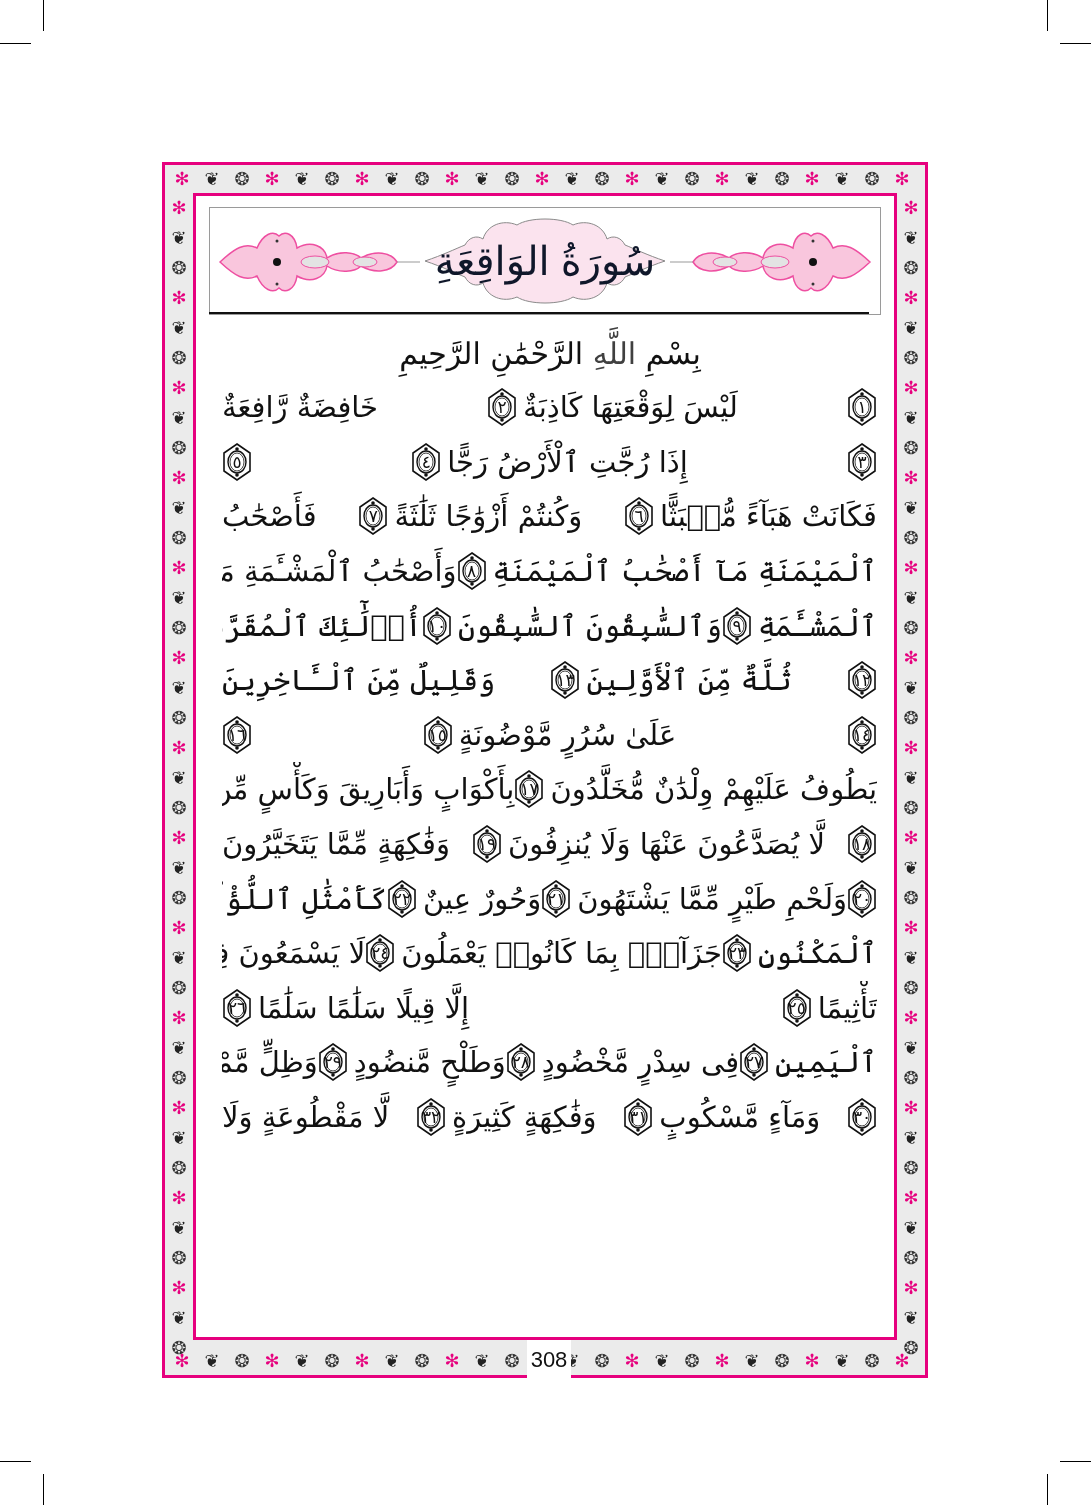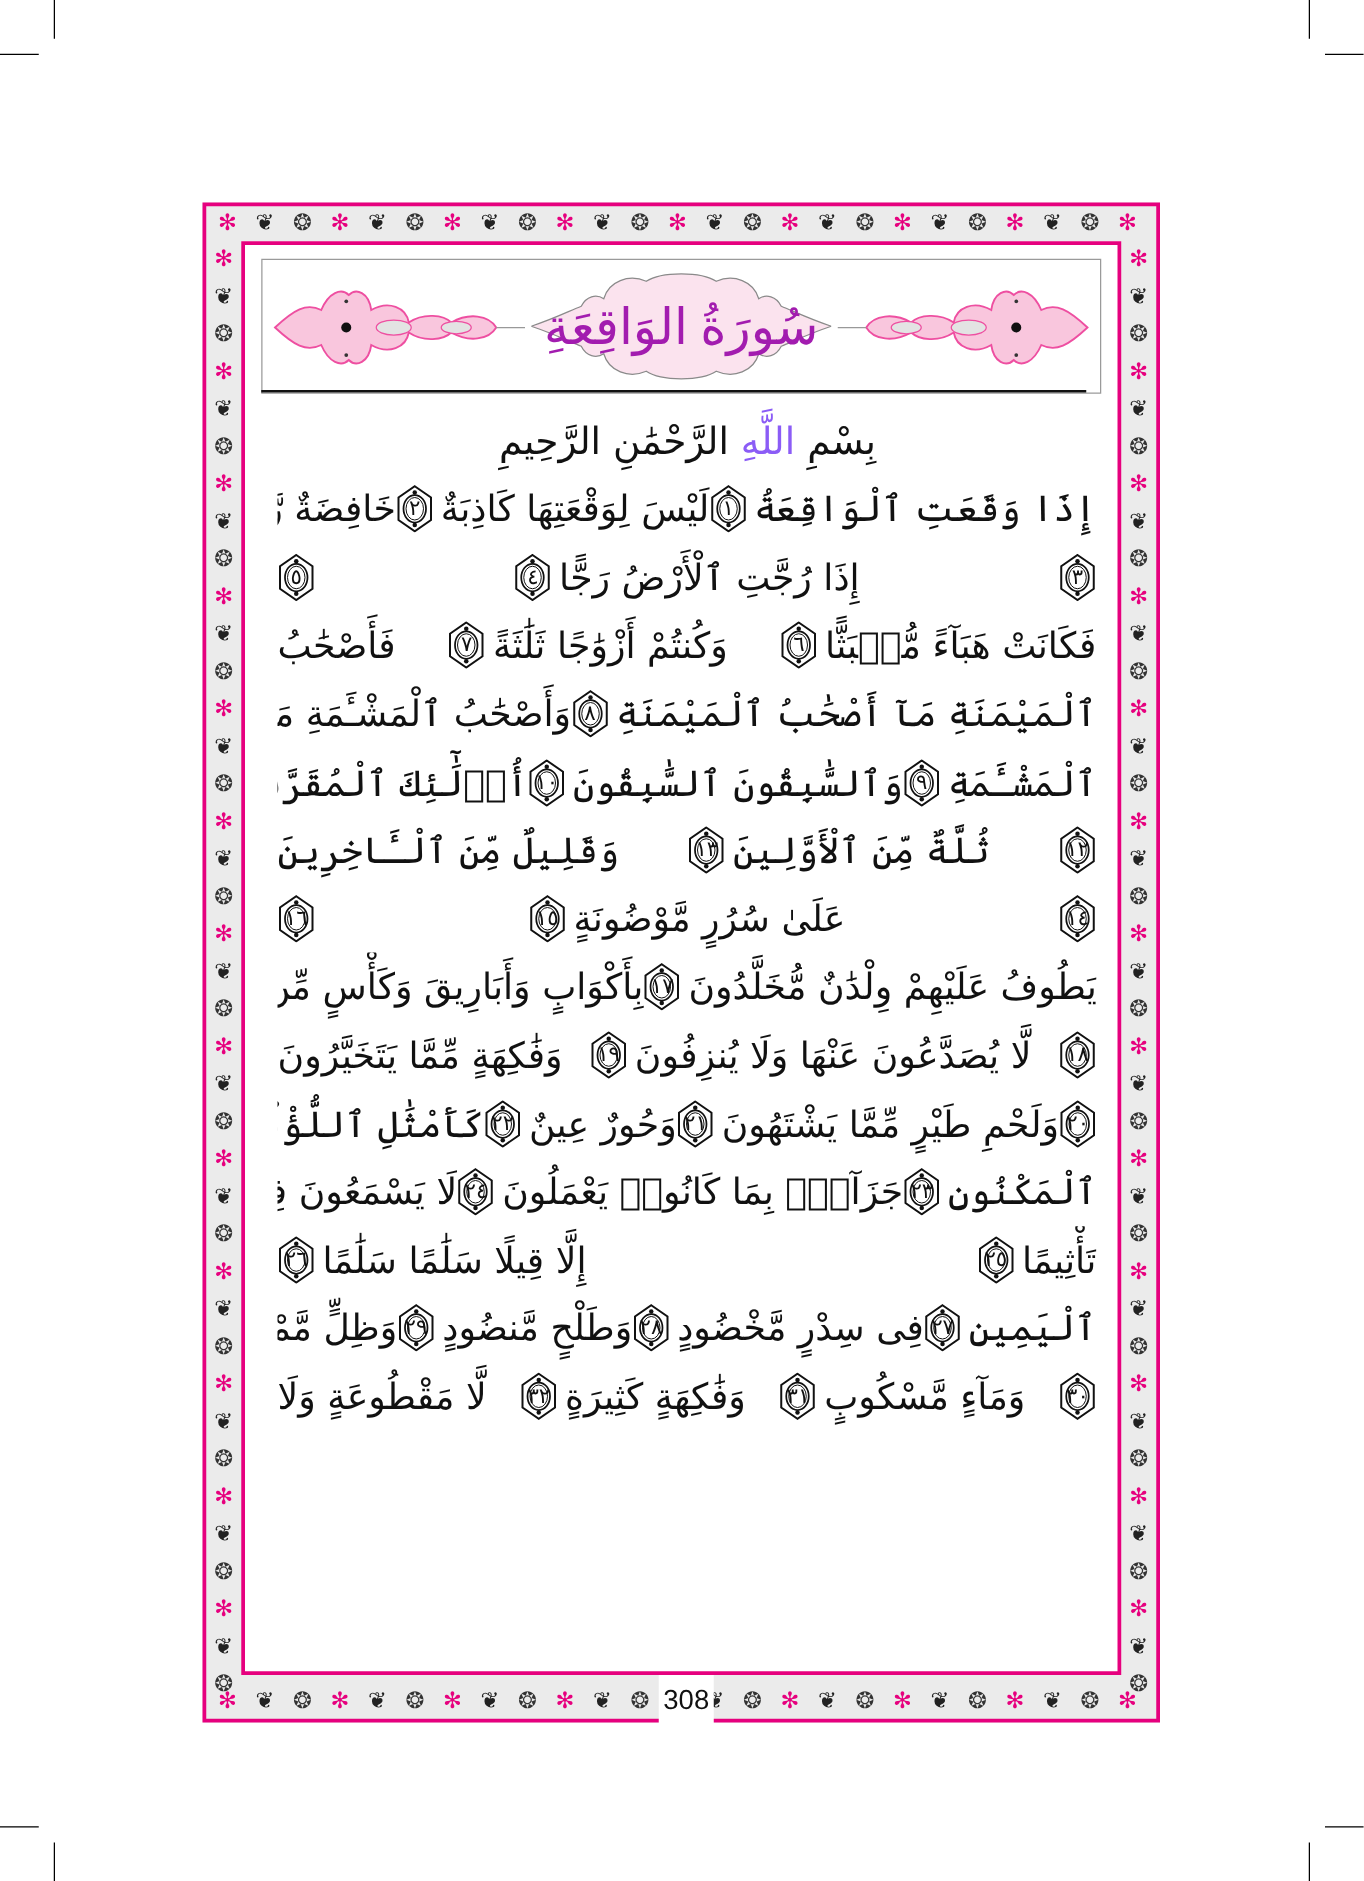--- a/index.html
+++ b/index.html
@@ -9,24 +9,24 @@
   .frame-band { position:absolute; inset:0; overflow:hidden; }
   .frame-inner { position:absolute; left:193px; top:193px; width:704px; height:1147px; box-sizing:border-box; border:3px solid #e6007e; background:#ffffff; }
   .orn-row { position:absolute; display:flex; gap:0; }
   .orn { width:30px; height:26px; display:flex; align-items:center; justify-content:center; font-size:18px; line-height:1; }
   .orn.pink { color:#e6007e; }
   .orn.black { color:#222; }
   .orn.circle { color:#333; }
   .header-box { position:absolute; left:209px; top:207px; width:672px; height:108px; box-sizing:border-box; border:1px solid #9a9a9a; background:#fff; }
   .header-rule { position:absolute; left:209px; top:312px; width:660px; height:2px; background:#111; }
   .cartouche { position:absolute; left:425px; top:215px; width:240px; height:92px; }
-  .surah-title { position:absolute; left:425px; top:226px; width:240px; height:70px; display:flex; align-items:center; justify-content:center; font-family:Liberation Serif, serif; font-size:40px; color:#a21caf; direction:rtl; }
+  .surah-title { position:absolute; left:425px; top:226px; width:240px; height:70px; display:flex; align-items:center; justify-content:center; font-family:Liberation Sans, sans-serif; font-size:40px; color:#0f172a; direction:rtl; }
   .side-orn { position:absolute; top:228px; width:205px; height:68px; }
   .basmala { position:absolute; left:300px; top:328px; width:500px; height:50px; display:flex; align-items:center; justify-content:center; direction:rtl; font-family:"DejaVu Serif", serif; font-size:30px; color:#111; }
-  .basmala .allah { color:#8b5cf6; }
+  .basmala .allah { color:#404040; }
   .text-lines { position:absolute; left:222px; top:380px; width:655px; }
   .line { height:54.6px; display:flex; align-items:center; justify-content:space-between; direction:rtl; font-family:"DejaVu Serif", serif; font-size:29px; color:#111; white-space:nowrap; overflow:hidden; }
   .seg { display:inline-flex; align-items:center; gap:6px; }
   .ayah { display:inline-flex; align-items:center; justify-content:center; width:30px; height:38px; position:relative; font-size:17px; font-family:"DejaVu Sans", sans-serif; color:#111; flex:0 0 auto; }
   .ayah svg { position:absolute; inset:0; }
   .ayah span { position:relative; z-index:1; }
   .page-num-gap { position:absolute; left:527px; top:1340px; width:44px; height:40px; background:#fff; }
   .page-num { position:absolute; left:527px; top:1347px; width:44px; text-align:center; font-family:"Liberation Sans", sans-serif; font-size:22px; color:#111; }
 </style>
 </head>
@@ -210,21 +210,20 @@
 <div class="surah-title">سُورَةُ الوَاقِعَةِ</div>
 <div class="header-rule"></div>
 
 <div class="basmala">
   <span>بِسْمِ</span>&nbsp;<span class="allah">اللَّهِ</span>&nbsp;<span>الرَّحْمَٰنِ الرَّحِيمِ</span>
 </div>
 
 <div class="text-lines" id="lines">
     <div class="line">
       <span class="seg">
-        <span>إِذَا وَقَعَتِ ٱلْوَاقِعَةُ</span>
         <span class="ayah">
           <svg viewBox="0 0 30 38">
             <path d="M15 1 L28 10 L28 28 L15 37 L2 28 L2 10 Z" fill="#fff" stroke="#111" stroke-width="1.6"></path>
             <ellipse cx="15" cy="19" rx="9" ry="11" fill="none" stroke="#111" stroke-width="1.4"></ellipse>
             <ellipse cx="15" cy="19" rx="7" ry="9" fill="none" stroke="#111" stroke-width="0.8"></ellipse>
             <circle cx="15" cy="6" r="1.8" fill="#111"></circle>
             <circle cx="15" cy="32" r="1.8" fill="#111"></circle>
           </svg>
           <span>١</span>
         </span>

